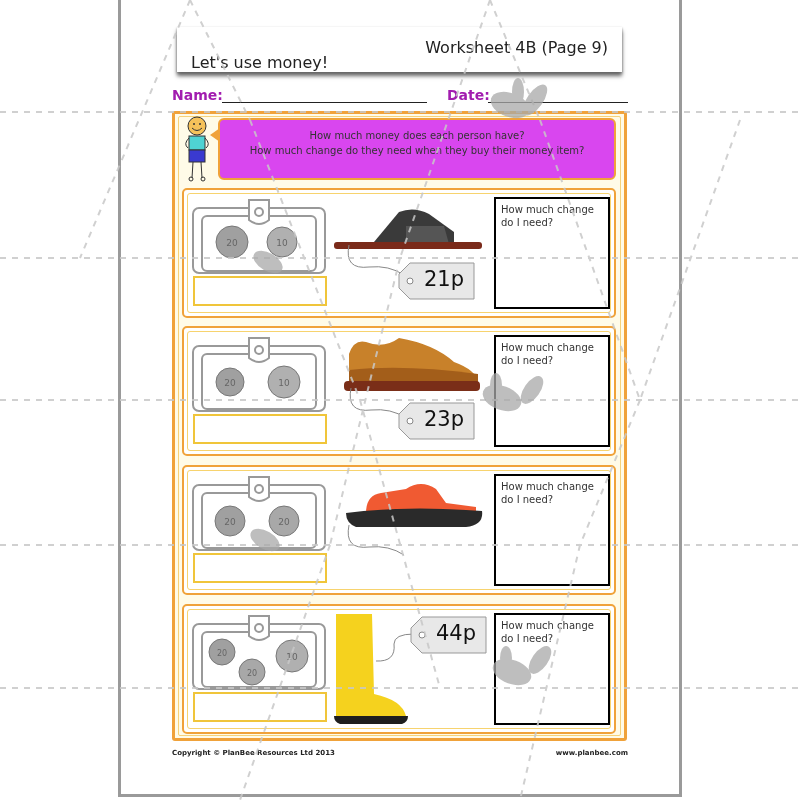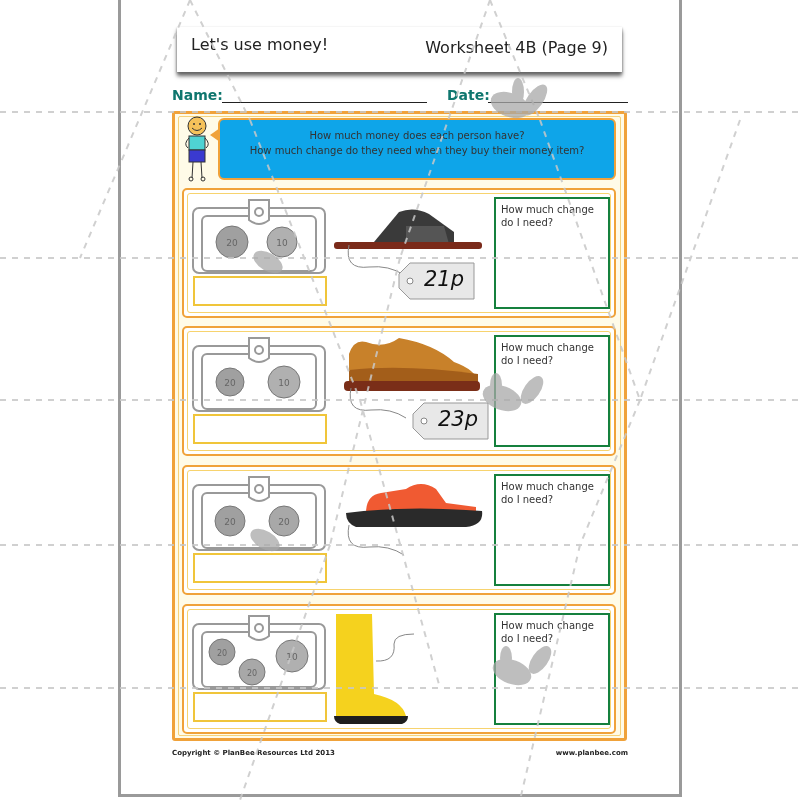--- a/index.html
+++ b/index.html
@@ -1,35 +1,35 @@
 <!DOCTYPE html>
 <html><head>
   <meta charset="utf-8">
   <style>
     html, body { margin:0; padding:0; }
     body { width:800px; height:800px; background:#ffffff; position:relative; overflow:hidden; font-family:"DejaVu Sans", sans-serif; }
     .page { position:absolute; left:118px; top:0; width:564px; height:797px; background:#fff; border-left:3px solid #9a9a9a; border-right:3px solid #9a9a9a; border-bottom:3px solid #9a9a9a; box-sizing:border-box; }
     .header-box { position:absolute; left:177px; top:27px; width:445px; height:45px; background:#fff; box-shadow:0 4px 4px #666, 0 1px 2px #999; }
-    .header-title { position:absolute; left:14px; top:8px; font-size:16px; color:#222; }
+    .header-title { position:absolute; left:14px; top:26px; font-size:16px; color:#222; }
     .header-ws { position:absolute; right:14px; top:11px; font-size:16px; color:#222; }
-    .namerow { position:absolute; left:172px; top:87px; width:456px; height:20px; font-size:14px; font-weight:bold; color:#0f766e; }
+    .namerow { position:absolute; left:172px; top:87px; width:456px; height:20px; font-size:14px; font-weight:bold; color:#a21caf; }
     .namerow .lbl { position:absolute; top:0; }
     .namerow .line { position:absolute; top:15px; height:0; border-bottom:1.5px solid #222; }
     .outer { position:absolute; left:172px; top:111px; width:455px; height:630px; border:3px solid #f0a23a; border-radius:3px; background:#fffbe8; box-sizing:border-box; }
     .inner-outline { position:absolute; left:178px; top:116px; width:443px; height:620px; border:1px solid #f6d27a; box-sizing:border-box; border-radius:2px; }
-    .instruction { position:absolute; left:218px; top:118px; width:398px; height:62px; background:#0ea5e9; border:2px solid #f0a23a; border-radius:6px; box-sizing:border-box; text-align:center; font-size:10px; line-height:15px; color:#333; padding-top:8px; }
+    .instruction { position:absolute; left:218px; top:118px; width:398px; height:62px; background:#d946ef; border:2px solid #f0a23a; border-radius:6px; box-sizing:border-box; text-align:center; font-size:10px; line-height:15px; color:#333; padding-top:8px; }
     .bubble-tail { position:absolute; left:210px; top:128px; width:0; height:0; border-top:7px solid transparent; border-bottom:7px solid transparent; border-right:10px solid #f0a23a; }
     .kid { position:absolute; left:180px; top:114px; width:34px; height:70px; }
     .row { position:absolute; left:182px; width:434px; height:130px; background:#fff; border:2px solid #f0a23a; border-radius:5px; box-sizing:border-box; }
     .row .inner { position:absolute; left:3px; top:3px; right:3px; bottom:3px; border:1px solid #f7d36e; border-radius:3px; }
     .wallet { position:absolute; left:8px; top:8px; width:134px; height:76px; }
     .answer-box { position:absolute; left:9px; top:86px; width:134px; height:30px; border:2px solid #f0c53a; box-sizing:border-box; background:#fff; }
-    .change-box { position:absolute; left:310px; top:7px; width:116px; height:112px; border:2px solid #15803d; box-sizing:border-box; background:#fff; font-size:10px; color:#333; padding:4px 5px; line-height:13px; }
+    .change-box { position:absolute; left:310px; top:7px; width:116px; height:112px; border:2px solid #000000; box-sizing:border-box; background:#fff; font-size:10px; color:#333; padding:4px 5px; line-height:13px; }
     .item { position:absolute; }
-    .tag { position:absolute; width:78px; height:22px;font-style:italic; }
+    .tag { position:absolute; width:78px; height:22px; }
     .tag-text { position:absolute; left:26px; top:5px; font-size:21px; color:#111; font-family:"DejaVu Sans", sans-serif; }
     .footer-left { position:absolute; left:172px; top:749px; font-size:7px; font-weight:bold; color:#222; }
     .footer-right { position:absolute; right:172px; top:749px; font-size:7px; font-weight:bold; color:#222; }
     .watermark { position:absolute; left:0; top:0; width:800px; height:800px; pointer-events:none; }
   </style>
 </head>
 <body>
 
 <div class="page"></div>
 
@@ -115,21 +115,21 @@
   </svg>
   <div class="answer-box"></div>
   <svg class="item" style="left:160px;top:6px;width:140px;height:62px;" viewBox="0 0 140 62">
     <path d="M5 20 Q10 5 22 8 Q40 15 55 4 Q90 10 110 28 Q132 36 134 48 L5 48 Z" fill="#c8812a"></path>
     <path d="M5 36 Q60 30 134 40 L134 48 L5 48 Z" fill="#a35e1a"></path>
     <rect x="0" y="47" width="136" height="10" rx="4" fill="#7a2e18"></rect>
   </svg>
   <svg class="item" style="left:162px;top:60px;width:70px;height:40px;" viewBox="0 0 70 40">
     <path d="M5 0 Q0 25 25 22 Q45 20 60 30" stroke="#888" fill="none"></path>
   </svg>
-  <div class="tag" style="left:228px;top:74px;">
+  <div class="tag" style="left:214px;top:74px;">
     <svg width="78" height="38" viewBox="0 0 78 38">
         <path d="M12 1 H76 V37 H12 L1 26 V12 Z" fill="#e8e8e8" stroke="#999"></path>
         <circle cx="12" cy="19" r="3" fill="#fff" stroke="#888"></circle>
       </svg>
     <span class="tag-text">23p</span>
   </div>
   <div class="change-box">
     <span>How much change do I need?</span>
   </div>
 </div>
@@ -174,20 +174,27 @@
       <text x="100" y="46" font-size="9" text-anchor="middle" fill="#666">10</text>
   </svg>
   <div class="answer-box"></div>
   <svg class="item" style="left:148px;top:6px;width:80px;height:114px;" viewBox="0 0 80 114">
     <path d="M4 2 H40 L42 82 Q70 88 74 104 L4 104 Z" fill="#f5d21e"></path>
     <path d="M2 104 H76 Q76 110 70 112 L8 112 Q2 110 2 104 Z" fill="#1e1e1e"></path>
   </svg>
   <svg class="item" style="left:192px;top:20px;width:40px;height:40px;" viewBox="0 0 40 40">
     <path d="M0 35 Q20 36 18 18 Q18 8 38 8" stroke="#888" fill="none"></path>
   </svg>
+  <div class="tag" style="left:226px;top:10px;">
+    <svg width="78" height="38" viewBox="0 0 78 38">
+        <path d="M12 1 H76 V37 H12 L1 26 V12 Z" fill="#e8e8e8" stroke="#999"></path>
+        <circle cx="12" cy="19" r="3" fill="#fff" stroke="#888"></circle>
+      </svg>
+    <span class="tag-text">44p</span>
+  </div>
   <div class="change-box">
     <span>How much change do I need?</span>
   </div>
 </div>
 
 <span class="footer-left">Copyright © PlanBee Resources Ltd 2013</span>
 <span class="footer-right">www.planbee.com</span>
 
 <svg class="watermark" viewBox="0 0 800 800">
   <g stroke="#c8c8c8" stroke-width="2" stroke-dasharray="6 6" fill="none" opacity="0.85">

